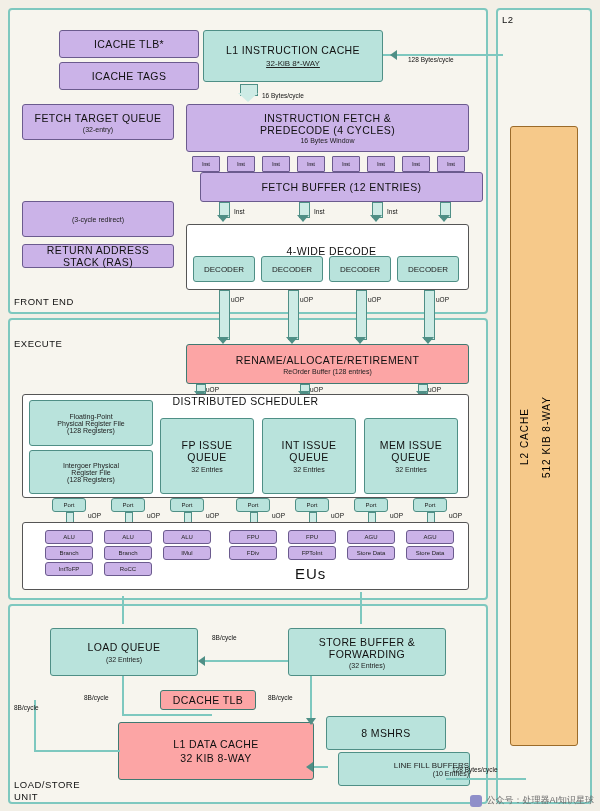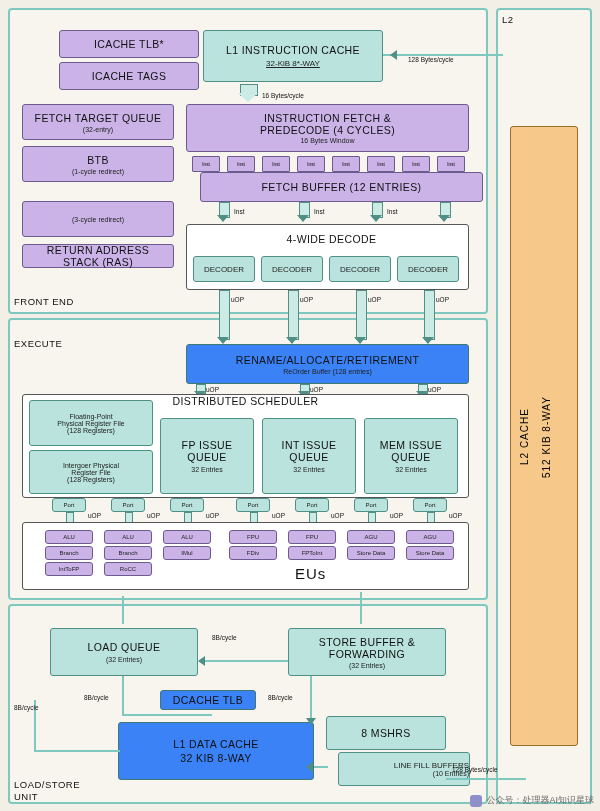--- a/index.html
+++ b/index.html
@@ -11,21 +11,21 @@
     overflow:hidden;
   }
   #stage{position:absolute;left:0;top:0;width:600px;height:811px;}
   .box{position:absolute;box-sizing:border-box;}
   .lbl{position:absolute;box-sizing:border-box;}
   .sec{
     border:2px solid #7ec8bf;background:#f7f5ee;border-radius:4px;
   }
   .purple{background:#cbb3e8;border:1px solid #6b5b8e;border-radius:3px;}
   .teal{background:#b9e3dc;border:1px solid #4f8f86;border-radius:3px;}
-  .tealdk{background:#3b82f6;border:1px solid #3f7a72;border-radius:3px;}
+  .tealdk{background:#fca5a5;border:1px solid #3f7a72;border-radius:3px;}
   .white{background:#ffffff;border:1px solid #555;border-radius:3px;}
   .orange{background:#f6c98a;border:1px solid #9b6b2a;border-radius:3px;}
   .ctr{display:flex;flex-direction:column;align-items:center;justify-content:center;text-align:center;}
   .t1{font-size:10.5px;letter-spacing:.4px;color:#111;}
   .t2{font-size:8px;color:#222;}
   .t3{font-size:7px;color:#222;}
   .tiny{font-size:6px;color:#222;}
   .sectitle{font-size:9.5px;letter-spacing:.5px;color:#111;}
   .rot{
     writing-mode:vertical-rl;transform:rotate(180deg);
@@ -75,24 +75,20 @@
   </div>
 
   <div class="line" style="left:383px;top:54px;width:120px;height:2px;"></div>
   <div class="ahead" style="left:390px;top:50px;border-top:5px solid transparent;border-bottom:5px solid transparent;border-right:7px solid #4f8f86;"></div>
   <div class="cap" style="left:408px;top:56px;">128 Bytes/cycle</div>
 
   <div class="box purple ctr" style="left:22px;top:104px;width:152px;height:36px;">
     <span class="t1">FETCH TARGET QUEUE</span>
     <span class="t3" style="margin-top:2px;">(32-entry)</span>
   </div>
-  <div class="box purple ctr" style="left:22px;top:146px;width:152px;height:36px;">
-    <span class="t1">BTB</span>
-    <span class="t3" style="margin-top:2px;">(1-cycle redirect)</span>
-  </div>
   <div class="box purple ctr" style="left:22px;top:201px;width:152px;height:36px;">
     <span class="t3">(3-cycle redirect)</span>
   </div>
   <div class="box purple ctr" style="left:22px;top:244px;width:152px;height:24px;">
     <span class="t1">RETURN ADDRESS</span>
     <span class="t1">STACK (RAS)</span>
   </div>
 
   <div class="arrow" style="left:240px;top:84px;width:16px;height:10px;"></div>
   <div class="ahead" style="left:238px;top:93px;border-left:10px solid transparent;border-right:10px solid transparent;border-top:9px solid #cdebe5;"></div>
@@ -127,21 +123,21 @@
   <div class="cap" style="left:314px;top:208px;">Inst</div>
 
   <div class="arrow" style="left:372px;top:202px;width:9px;height:14px;"></div>
   <div class="ahead" style="left:370px;top:215px;border-left:6px solid transparent;border-right:6px solid transparent;border-top:7px solid #4f8f86;"></div>
   <div class="cap" style="left:387px;top:208px;">Inst</div>
 
   <div class="arrow" style="left:440px;top:202px;width:9px;height:14px;"></div>
   <div class="ahead" style="left:438px;top:215px;border-left:6px solid transparent;border-right:6px solid transparent;border-top:7px solid #4f8f86;"></div>
 
   <div class="box white" style="left:186px;top:224px;width:283px;height:66px;">
-    <div class="t1" style="text-align:center;margin-top:8px;padding-left:8px;">4-WIDE DECODE</div>
+    <div class="t1" style="text-align:center;margin-top:20px;padding-left:8px;">4-WIDE DECODE</div>
   </div>
   <div class="box teal ctr t2" style="left:193px;top:256px;width:62px;height:26px;">
     <span>DECODER</span>
   </div>
   <div class="box teal ctr t2" style="left:261px;top:256px;width:62px;height:26px;">
     <span>DECODER</span>
   </div>
   <div class="box teal ctr t2" style="left:329px;top:256px;width:62px;height:26px;">
     <span>DECODER</span>
   </div>

